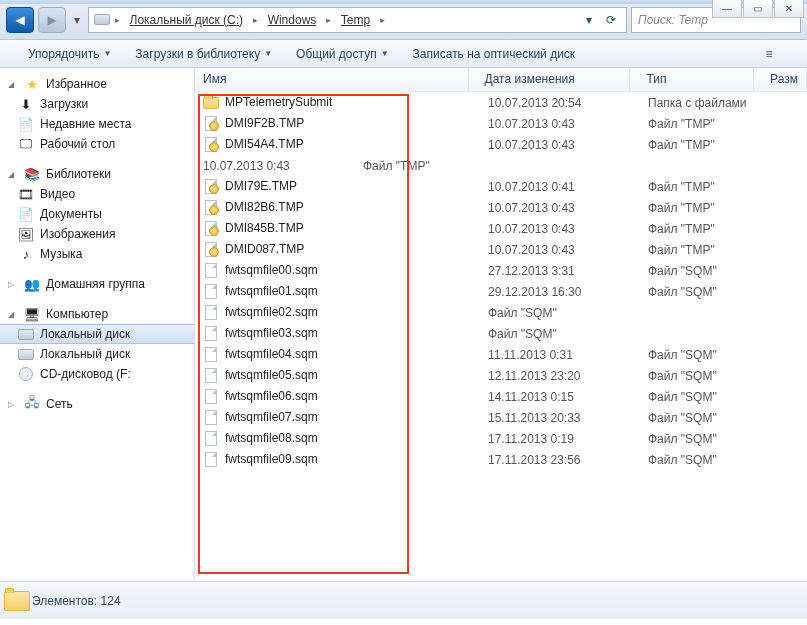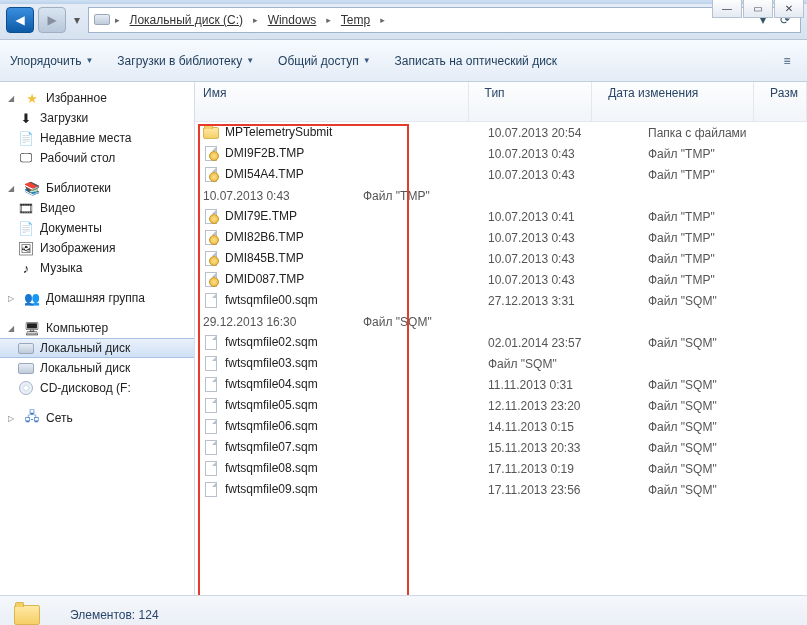--- a/index.html
+++ b/index.html
@@ -72,25 +72,25 @@
   }
   .winctrl div {
     width:30px;height:18px;background:linear-gradient(#fdfdfd,#e4eaf2);
     border:1px solid #b5c0d0;border-top:none;
     display:flex;align-items:center;justify-content:center;font-size:10px;color:#445;
   }
   .topborder { position:absolute;top:0;left:0;right:0;height:4px;background:linear-gradient(#cfe0f4,#bcd2ea); }
 
   
   .toolbar {
-    height:42px;
+    height:28px;
     background:linear-gradient(#f7fbff,#e4ecf6);
     border-bottom:1px solid #c2cedd;
     display:flex;align-items:center;
-    padding:0 10px;gap:24px;
+    padding:0 28px;gap:24px;
     color:#1d3b5a;
   }
   .toolbar-item { display:flex;align-items:center;gap:4px;cursor:default; }
   .toolbar-item .dd { font-size:8px;color:#3a5a7a; }
   .toolbar-right { margin-left:auto;display:flex;gap:10px;align-items:center;color:#3a5a7a; }
   .tb-ic { width:20px;height:20px;display:flex;align-items:center;justify-content:center;border:1px solid transparent; }
 
   
   .split { display:flex; height: calc(625px - 40px - 34px - 38px); }
   .sidebar {
@@ -107,21 +107,21 @@
     white-space:nowrap;overflow:hidden;text-overflow:ellipsis;
   }
   .sb-head { padding-left:8px;font-weight:normal; }
   .sb-head .tri { font-size:8px;color:#7a7a7a;width:10px;display:inline-block; }
   .sb-item.sel { background:linear-gradient(#e9f1fb,#cfe0f5);border:1px solid #a6c3e6;border-left:none;border-right:none; }
   .sb-ic { width:16px;height:16px;display:flex;align-items:center;justify-content:center;font-size:13px; }
 
   
   .files { flex:1;overflow:hidden;position:relative; }
   .fhdr {
-    display:flex;height:40px;border-bottom:1px solid #e4e8ee;
+    display:flex;height:24px;border-bottom:1px solid #e4e8ee;
     background:linear-gradient(#fcfdfe,#f2f5f9);color:#2a4668;gap:8px;
   }
   .fhdr .col { padding:4px 8px;border-right:1px solid #e4e8ee; }
   .col-name { width:285px; }
   .col-date { width:160px; }
   .col-type { width:120px; }
   .col-size { flex:1; }
   .flist { position:relative; }
   .redbox {
     position:absolute;
@@ -133,21 +133,21 @@
   }
   .row .cell { padding:0 8px;white-space:nowrap;overflow:hidden;text-overflow:ellipsis; }
   .cell-name { width:285px;display:flex;gap:6px;padding-left:10px; }
   .cell-date { width:160px;color:#555; }
   .cell-type { width:120px;color:#555; }
   .file-ic { width:16px;height:16px;display:flex;align-items:center;justify-content:center;font-size:12px; }
 
   
   .status {
     height:38px;border-top:1px solid #d0d8e3;background:linear-gradient(#f4f7fb,#e9eef5);
-    display:flex;align-items:center;padding:0 12px;gap:28px;color:#2a4668;
+    display:flex;align-items:center;padding:0 2px;gap:0;color:#2a4668;
   }
   .status .big-ic { width:30px;height:30px;display:flex;align-items:center;justify-content:center;font-size:22px; }
 
   
   .folder { width:16px;height:12px;background:linear-gradient(#ffe9a6,#f5ce66);border:1px solid #d9b64f;border-radius:2px;position:relative; }
   .folder:before { content:"";position:absolute;top:-4px;left:0;width:7px;height:4px;background:#f5ce66;border:1px solid #d9b64f;border-bottom:none;border-radius:2px 2px 0 0; }
   .page { width:12px;height:15px;background:#fff;border:1px solid #b8c0cc;position:relative; }
   .page:before { content:"";position:absolute;top:0;right:0;width:4px;height:4px;background:linear-gradient(135deg,#fff 49%, #b8c0cc 51%); }
   .locked:after { content:"";position:absolute;bottom:-1px;right:-3px;width:8px;height:8px;border-radius:50%;background:radial-gradient(#ffe08a,#e6b432);border:1px solid #c79623; }
   .star { color:#f5c13a; }
@@ -187,20 +187,23 @@
       <span class="crumb">Windows</span>
       <span class="chev">▸</span>
       <span class="crumb">Temp</span>
       <span class="chev">▸</span>
       <span class="addr-right">
         <span class="ic">▾</span>
         <span class="ic">⟳</span>
       </span>
     </div>
 
+    <div class="searchbar">
+      <span>Поиск: Temp</span>
+    </div>
   </div>
 
   <div class="toolbar">
     <div class="toolbar-item">
       <span>Упорядочить</span>
         <span class="dd">▼</span>
     </div>
     <div class="toolbar-item">
       <span>Загрузки в библиотеку</span>
         <span class="dd">▼</span>
@@ -309,22 +312,22 @@
           <span class="tri">▷</span>
           <span class="sb-ic netw">🖧</span>
           <span>Сеть</span>
         </div>
       </div>
     </div>
 
     <div class="files">
       <div class="fhdr">
         <div class="col col-name">Имя</div>
+        <div class="col col-date">Дата изменения</div>
         <div class="col col-type">Тип</div>
-        <div class="col col-date">Дата изменения</div>
         <div class="col col-size">Разм</div>
       </div>
       <div class="flist" id="flist">
         <div class="redbox"></div>
       <div class="row">
             <div class="cell cell-name">
               <span class="file-ic">
                 <span class="folder"></span>
               </span>
               <span>MPTelemetrySubmit</span>
@@ -400,31 +403,36 @@
             <div class="cell cell-name">
               <span class="file-ic">
                 <span class="page"></span>
               </span>
               <span>fwtsqmfile00.sqm</span>
             </div>
             <div class="cell cell-date">27.12.2013 3:31</div>
             <div class="cell cell-type">Файл "SQM"</div>
           </div>
           <div class="row">
+            <div class="cell cell-name">
+              <span class="file-ic">
+                <span class="page"></span>
+              </span>
+              <span>fwtsqmfile01.sqm</span>
+            </div>
             <div class="cell cell-date">29.12.2013 16:30</div>
             <div class="cell cell-type">Файл "SQM"</div>
           </div>
           <div class="row">
             <div class="cell cell-name">
               <span class="file-ic">
                 <span class="page"></span>
               </span>
               <span>fwtsqmfile02.sqm</span>
             </div>
-            <div class="cell cell-date">02.01.2014 23:57</div>
             <div class="cell cell-type">Файл "SQM"</div>
           </div>
           <div class="row">
             <div class="cell cell-name">
               <span class="file-ic">
                 <span class="page"></span>
               </span>
               <span>fwtsqmfile03.sqm</span>
             </div>
             <div class="cell cell-type">Файл "SQM"</div>

